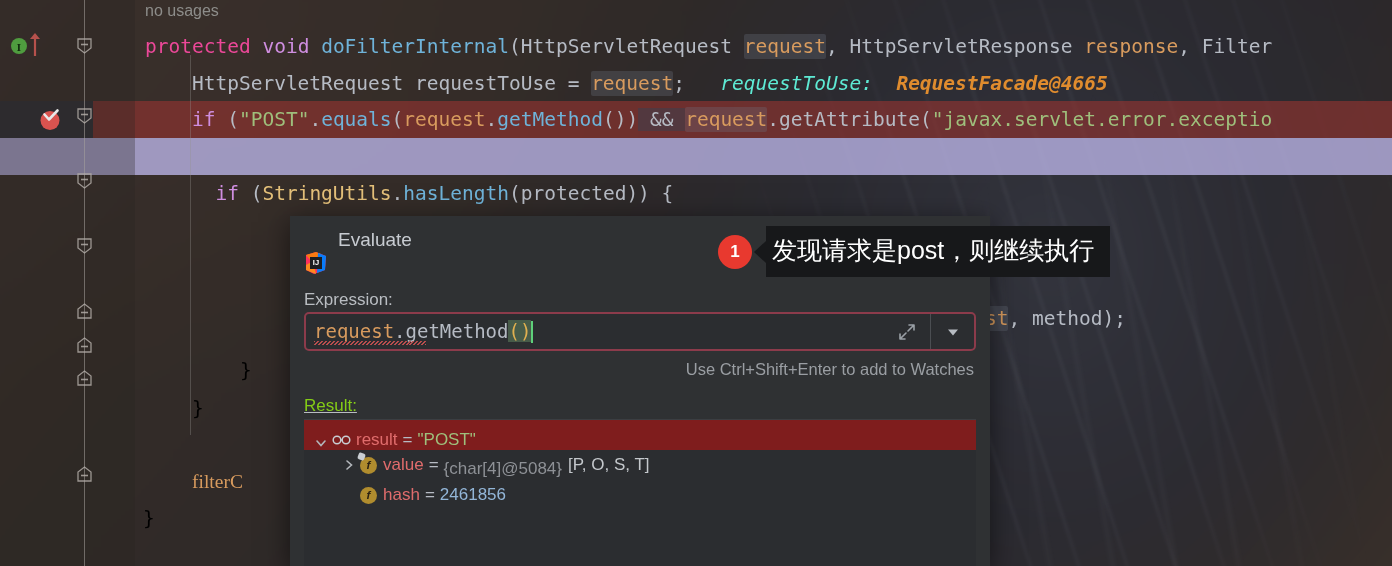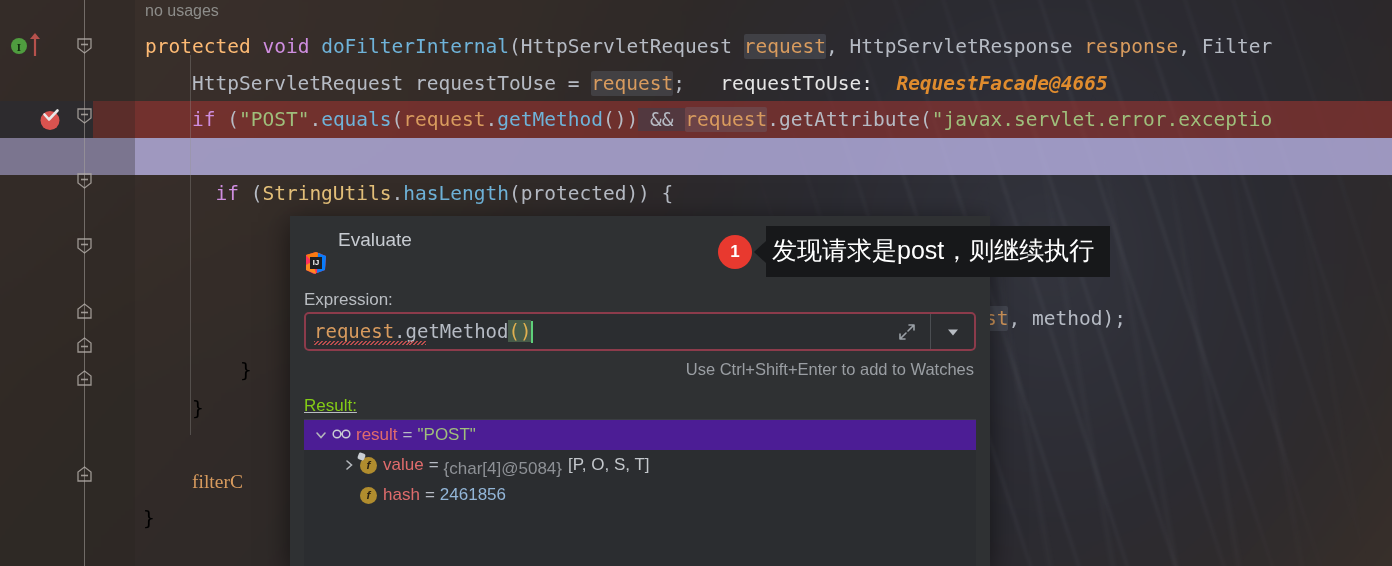--- a/index.html
+++ b/index.html
@@ -83,29 +83,29 @@
     white-space: pre;
   }
   .cline { position: absolute; left: 0; right: 0; height: 37px; }
   .ctext { position: absolute; left: 145px; top: 0; line-height: 37px; }
 
   .hl-breakpoint { background: rgba(150,52,48,0.62); }
   .hl-current    { background: rgba(185,179,229,0.80); }
   .hl-gutter-bp  { position: absolute; left: 0; width: 93px; height: 37px; background: rgba(44,47,58,0.62); }
 
   
-  .k  { color: #fdba74; }           
+  .k  { color: #ec4899; }           
   .kw { color: #cf8ee0; }
   .typ{ color: #6fb3d9; }
   .id { color: #b6bbc4; }
   .fn { color: #e4c07a; }
   .par{ color: #d89b5e; }           
   .str{ color: #9fbf7c; }
   .pn { color: #b6bbc4; }
-  .hint { color: #e5e5e5; }
+  .hint { color: #5eead4; font-style: italic; }
   .hintval { color: #e08c2e; font-style: italic; font-weight: bold; }
   .nousages { color: #8d8d8a; font-family: "Liberation Sans", sans-serif; font-size: 16px; font-style: normal; }
   .onbp  { color: #cf8ee0; }
   .param-box { background: rgba(110,115,128,0.30); border-radius: 2px; padding: 1px 0; }
 
   
   #evaluate-dialog {
     position: absolute; left: 290px; top: 216px;
     width: 700px; height: 350px;
     background: #2f3133;
@@ -180,21 +180,21 @@
   .lbl-result u { text-decoration-color: #b9bdc2; }
   .result-panel {
     position: absolute; left: 14px; top: 203px;
     width: 672px; bottom: 0;
     background: #2b2d30;
     border-top: 1px solid #3b3e42;
     overflow: hidden;
     font-size: 17px;
   }
   .tree-row { height: 30px; display: flex; align-items: center; padding-left: 6px; white-space: nowrap; }
-  .tree-row.selected { background: #4c1d95; }
+  .tree-row.selected { background: #7f1d1d; align-items: flex-end; }
   .tw { width: 22px; display: flex; align-items: center; justify-content: center; color: #b3b7bb; }
   .t-indent { width: 28px; }
   .icon-watch { color: #c9ced3; font-family: "DejaVu Sans", sans-serif; letter-spacing: -1px; margin-right: 5px; font-size: 15px; }
   .icon-field {
     display: inline-flex; align-items: center; justify-content: center;
     width: 17px; height: 17px; border-radius: 50%;
     background: #b08c2e; color: #2b2113;
     font-size: 11.5px; font-weight: bold; font-style: italic;
     margin-right: 6px; position: relative;
   }

